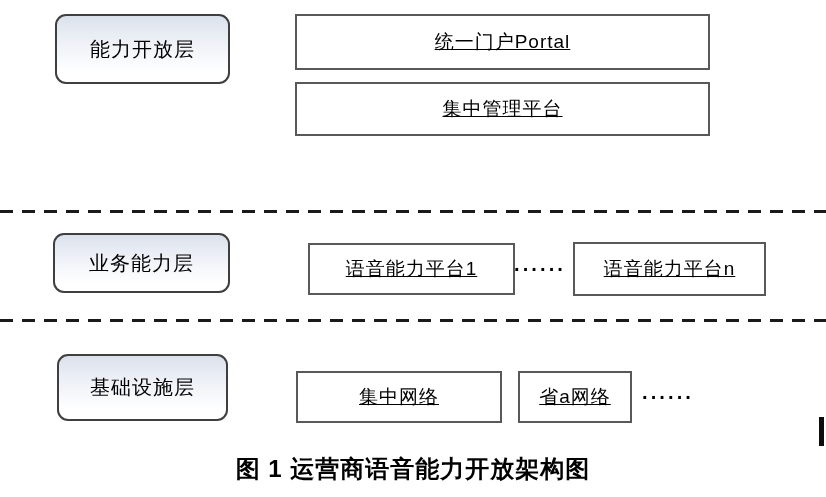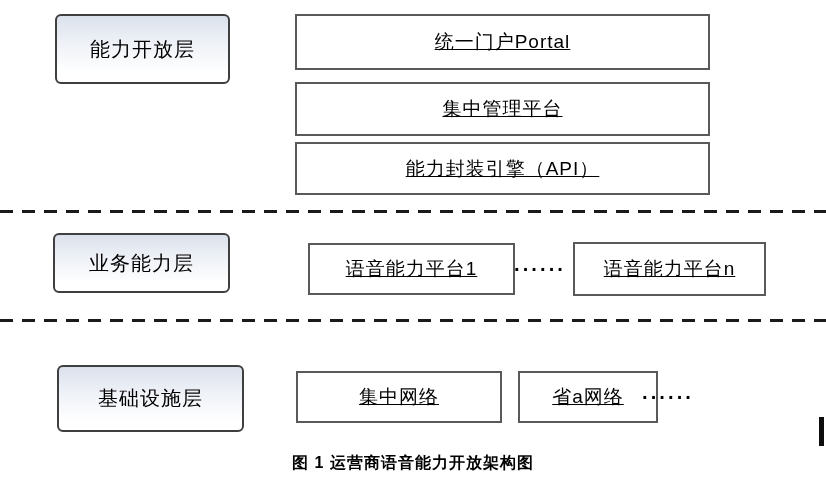--- a/index.html
+++ b/index.html
@@ -15,21 +15,21 @@
   .canvas{
     position:relative;
     width:826px;height:497px;
     background:var(--background);
     overflow:hidden;
   }
   .pill{
     position:absolute;
     box-sizing:border-box;
     border:2px solid var(--pill-border);
-    border-radius:6px;
+    border-radius:11px;
     background:linear-gradient(180deg, var(--pill-gradient-top) 0%, #eef1f7 40%, #ffffff 85%);
     display:flex;align-items:center;justify-content:center;
     font-size:20px;
     letter-spacing:1px;
     color:var(--text);
   }
   .box{
     position:absolute;
     box-sizing:border-box;
     border:2px solid var(--box-border);
@@ -50,21 +50,21 @@
   }
   .dashed{
     position:absolute;
     left:0;width:826px;height:3px;
     background:repeating-linear-gradient(to right, var(--dashed-line) 0px, var(--dashed-line) 13px, transparent 13px, transparent 22px);
   }
   .caption{
     position:absolute;
     left:0;top:453px;width:826px;
     text-align:center;
-    font-size:16px;
+    font-size:24px;
     font-weight:bold;
     letter-spacing:1px;
     color:#000;
   }
   .edge-bar{
     position:absolute;
     left:819px;top:417px;width:5px;height:29px;
     background:#0d0d0d;
   }
 </style>
@@ -78,23 +78,20 @@
   </div>
 
   <div class="box" style="left:295px;top:14px;width:415px;height:56px">
     <span>统一门户Portal</span>
   </div>
 
   <div class="box" style="left:295px;top:82px;width:415px;height:54px">
     <span>集中管理平台</span>
   </div>
 
-  <div class="box" style="left:295px;top:142px;width:415px;height:53px">
-    <span>能力封装引擎（API）</span>
-  </div>
 
   <div class="dashed" style="top:210px"></div>
 
   <div class="pill" style="left:53px;top:233px;width:177px;height:60px">
     <span>业务能力层</span>
   </div>
 
   <div class="box" style="left:308px;top:243px;width:207px;height:52px">
     <span>语音能力平台1</span>
   </div>
@@ -102,29 +99,29 @@
   <div class="dots" style="left:510px;top:243px;width:60px;height:52px">
     <span>······</span>
   </div>
 
   <div class="box" style="left:573px;top:242px;width:193px;height:54px">
     <span>语音能力平台n</span>
   </div>
 
   <div class="dashed" style="top:319px"></div>
 
-  <div class="pill" style="left:57px;top:365px;width:187px;height:67px">
+  <div class="pill" style="left:57px;top:354px;width:171px;height:67px">
     <span>基础设施层</span>
   </div>
 
   <div class="box" style="left:296px;top:371px;width:206px;height:52px">
     <span>集中网络</span>
   </div>
 
-  <div class="box" style="left:518px;top:371px;width:140px;height:52px">
+  <div class="box" style="left:518px;top:371px;width:114px;height:52px">
     <span>省a网络</span>
   </div>
 
   <div class="dots" style="left:643px;top:371px;width:50px;height:52px">
     <span>······</span>
   </div>
 
 
   <div class="edge-bar"></div>
 

